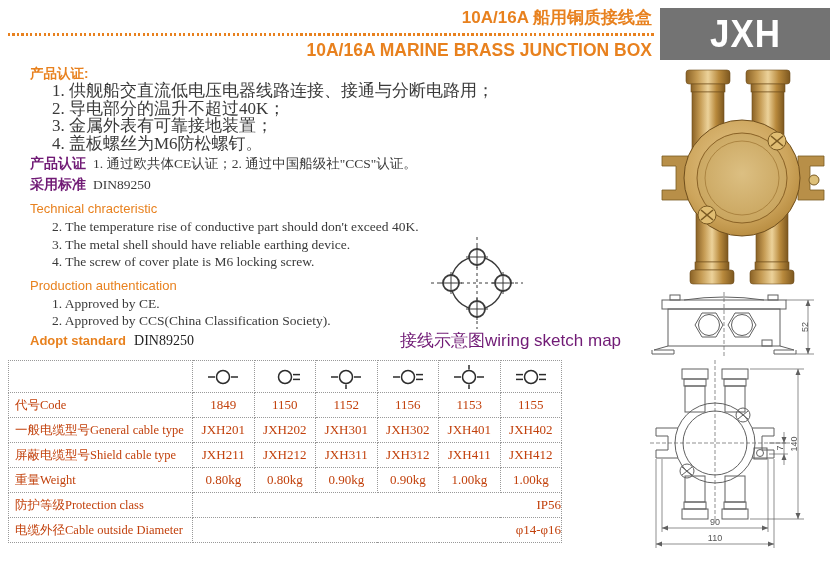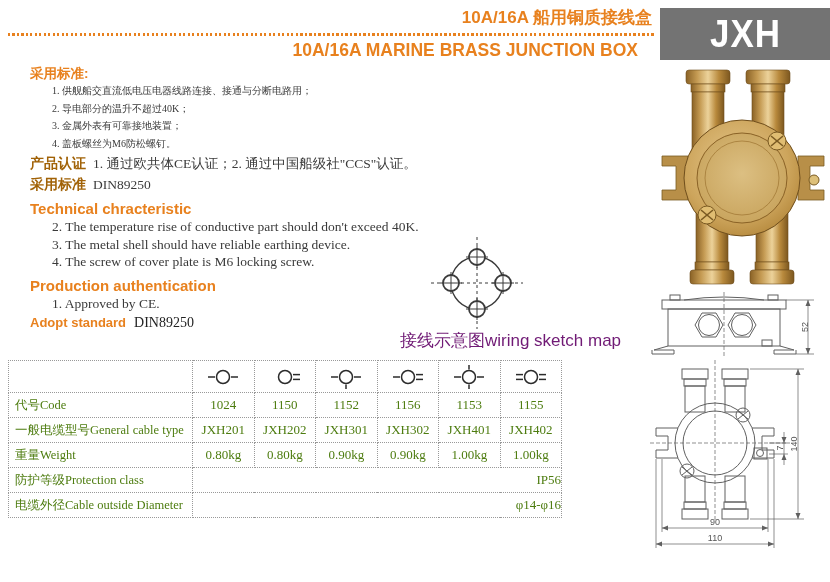--- a/index.html
+++ b/index.html
@@ -5,52 +5,52 @@
   html,body{margin:0;padding:0;background:#fff;}
   .page{position:relative;width:830px;height:582px;background:#ffffff;overflow:hidden;
         font-family:"Liberation Serif","DejaVu Serif",serif;color:#333;}
 
   
   .title-cn{position:absolute;top:6px;right:178px;white-space:nowrap;
             font-family:"Liberation Sans","DejaVu Sans",sans-serif;font-weight:bold;
             font-size:17px;line-height:24px;color:#E8811E;}
   .head-rule{position:absolute;top:33px;left:8px;width:648px;height:3px;
              background-image:repeating-linear-gradient(90deg,#E8811E 0,#E8811E 2px,transparent 2px,transparent 4.5px);}
-  .title-en{position:absolute;top:39px;right:192px;white-space:nowrap;
+  .title-en{position:absolute;top:39px;right:178px;white-space:nowrap;
             font-family:"Liberation Sans","DejaVu Sans",sans-serif;font-weight:bold;
             font-size:17.5px;line-height:22px;color:#E8811E;}
   .badge{position:absolute;top:8px;left:660px;width:170px;height:52px;background:#737373;
          display:flex;align-items:center;justify-content:center;}
   .badge span{font-family:"Liberation Sans","DejaVu Sans",sans-serif;font-weight:bold;
               font-size:38px;color:#fff;transform:scaleX(.92);letter-spacing:1px;}
 
   
   .text-col{position:absolute;left:30px;top:66px;width:490px;}
   .sh-cn{font-family:"Liberation Sans","DejaVu Sans",sans-serif;font-weight:bold;
          font-size:13.5px;line-height:16px;color:#E8811E;}
-  .it-cn{margin-left:22px;font-size:10px;line-height:17.5px;white-space:nowrap;color:#3a3a3a;}
+  .it-cn{margin-left:22px;font-size:17px;line-height:17.5px;white-space:nowrap;color:#3a3a3a;}
   .row-inline{margin-top:2px;font-size:13.5px;line-height:19px;white-space:nowrap;color:#3a3a3a;}
   .row-inline .lbl{font-family:"Liberation Sans","DejaVu Sans",sans-serif;font-weight:bold;
-                   font-size:14px;color:#a16207;margin-right:7px;}
-  .sh-en{margin-top:6px;font-family:"Liberation Sans","DejaVu Sans",sans-serif;font-weight:bold;
-         font-size:15px;line-height:18px;color:#E8811E;}
+                   font-size:14px;color:#701a75;margin-right:7px;}
+  .sh-en{margin-top:6px;font-family:"Liberation Sans","DejaVu Sans",sans-serif;font-weight:normal;
+         font-size:13px;line-height:18px;color:#E8811E;}
   .it-en{margin-left:22px;font-size:13.5px;line-height:17.5px;white-space:nowrap;color:#3a3a3a;}
   .std-row{margin-top:1px;font-size:14px;line-height:19px;white-space:nowrap;color:#222;}
   .std-row .lbl{font-family:"Liberation Sans","DejaVu Sans",sans-serif;font-weight:bold;
                 font-size:13px;color:#E8811E;margin-right:8px;}
 
   
   .wiring{position:absolute;left:426px;top:232px;}
   .wiring-caption{position:absolute;left:400px;top:329px;white-space:nowrap;
                   font-family:"Liberation Sans","DejaVu Sans",sans-serif;
                   font-size:17px;color:#701a75;}
 
   
   table.spec{position:absolute;left:8px;top:360px;width:553px;border-collapse:collapse;table-layout:fixed;}
-  table.spec td{border:1px dotted #999;font-size:13px;color:#4d7c0f;text-align:center;
+  table.spec td{border:1px dotted #999;font-size:13px;color:#c2410c;text-align:center;
                 padding:0;height:24px;overflow:hidden;white-space:nowrap;}
   table.spec tr.hdr td{height:31px;}
   table.spec td.lab{text-align:left;padding-left:6px;font-size:12.5px;}
   table.spec td.span-val{text-align:right;padding-left:13px;}
 
   
   .photo{position:absolute;left:656px;top:62px;}
   .sideview{position:absolute;left:648px;top:292px;}
   .frontview{position:absolute;left:648px;top:358px;}
   .dim{font-family:"Liberation Sans","DejaVu Sans",sans-serif;font-size:9px;fill:#555;}
@@ -61,40 +61,41 @@
 <div class="page">
 
   <div class="title-cn">10A/16A 船用铜质接线盒</div>
   <div class="head-rule"></div>
   <div class="title-en">10A/16A MARINE BRASS JUNCTION BOX</div>
   <div class="badge">
     <span>JXH</span>
   </div>
 
   <div class="text-col">
-    <div class="sh-cn">采用标准:</div>
+    <div class="sh-cn">产品认证:</div>
     <div class="it-cn">1. 供舰船交直流低电压电器线路连接、接通与分断电路用；</div>
     <div class="it-cn">2. 导电部分的温升不超过40K；</div>
     <div class="it-cn">3. 金属外表有可靠接地装置；</div>
     <div class="it-cn">4. 盖板螺丝为M6防松螺钉。</div>
 
     <div class="row-inline">
       <span class="lbl">产品认证</span><span>1. 通过欧共体CE认证；2. 通过中国船级社"CCS"认证。</span>
     </div>
     <div class="row-inline">
       <span class="lbl">采用标准</span><span>DIN89250</span>
     </div>
 
     <div class="sh-en">Technical chracteristic</div>
     <div class="it-en">2. The temperature rise of conductive part should don't exceed 40K.</div>
     <div class="it-en">3. The metal shell should have reliable earthing device.</div>
     <div class="it-en">4. The screw of cover plate is M6 locking screw.</div>
 
     <div class="sh-en">Production authentication</div>
     <div class="it-en">1. Approved by CE.</div>
+    <div class="it-en">2. Approved by CCS(China Classification Society).</div>
 
     <div class="std-row">
       <span class="lbl">Adopt standard</span><span>DIN89250</span>
     </div>
   </div>
 
   <svg class="wiring" width="104" height="104" viewBox="0 0 104 104">
     <line x1="51" y1="5" x2="51" y2="97" stroke="#3a3a3a" stroke-width="1" stroke-dasharray="3,3"></line>
     <line x1="5" y1="51" x2="97" y2="51" stroke="#3a3a3a" stroke-width="1" stroke-dasharray="3,3"></line>
     <circle cx="51" cy="51" r="26" fill="none" stroke="#3a3a3a" stroke-width="1.4"></circle>
@@ -162,35 +163,44 @@
       <td><svg width="46" height="30" viewBox="0 0 46 30" style="vertical-align: middle;">
               <circle cx="23" cy="15" r="6.5" fill="none" stroke="#2b2b2b" stroke-width="1.5"></circle>
               <line x1="8" y1="12.6" x2="15" y2="12.6" stroke="#2b2b2b" stroke-width="1.5"></line>
               <line x1="8" y1="17.4" x2="15" y2="17.4" stroke="#2b2b2b" stroke-width="1.5"></line>
               <line x1="31" y1="12.6" x2="38" y2="12.6" stroke="#2b2b2b" stroke-width="1.5"></line>
               <line x1="31" y1="17.4" x2="38" y2="17.4" stroke="#2b2b2b" stroke-width="1.5"></line>
             </svg></td>
     </tr>
     <tr>
       <td class="lab">代号Code</td>
-      <td>1024</td>
+      <td>1849</td>
       <td>1150</td>
       <td>1152</td>
       <td>1156</td>
       <td>1153</td>
       <td>1155</td>
     </tr>
     <tr>
       <td class="lab">一般电缆型号General cable type</td>
       <td>JXH201</td>
       <td>JXH202</td>
       <td>JXH301</td>
       <td>JXH302</td>
       <td>JXH401</td>
       <td>JXH402</td>
+    </tr>
+    <tr>
+      <td class="lab">屏蔽电缆型号Shield cable type</td>
+      <td>JXH211</td>
+      <td>JXH212</td>
+      <td>JXH311</td>
+      <td>JXH312</td>
+      <td>JXH411</td>
+      <td>JXH412</td>
     </tr>
     <tr>
       <td class="lab">重量Weight</td>
       <td>0.80kg</td>
       <td>0.80kg</td>
       <td>0.90kg</td>
       <td>0.90kg</td>
       <td>1.00kg</td>
       <td>1.00kg</td>
     </tr>

